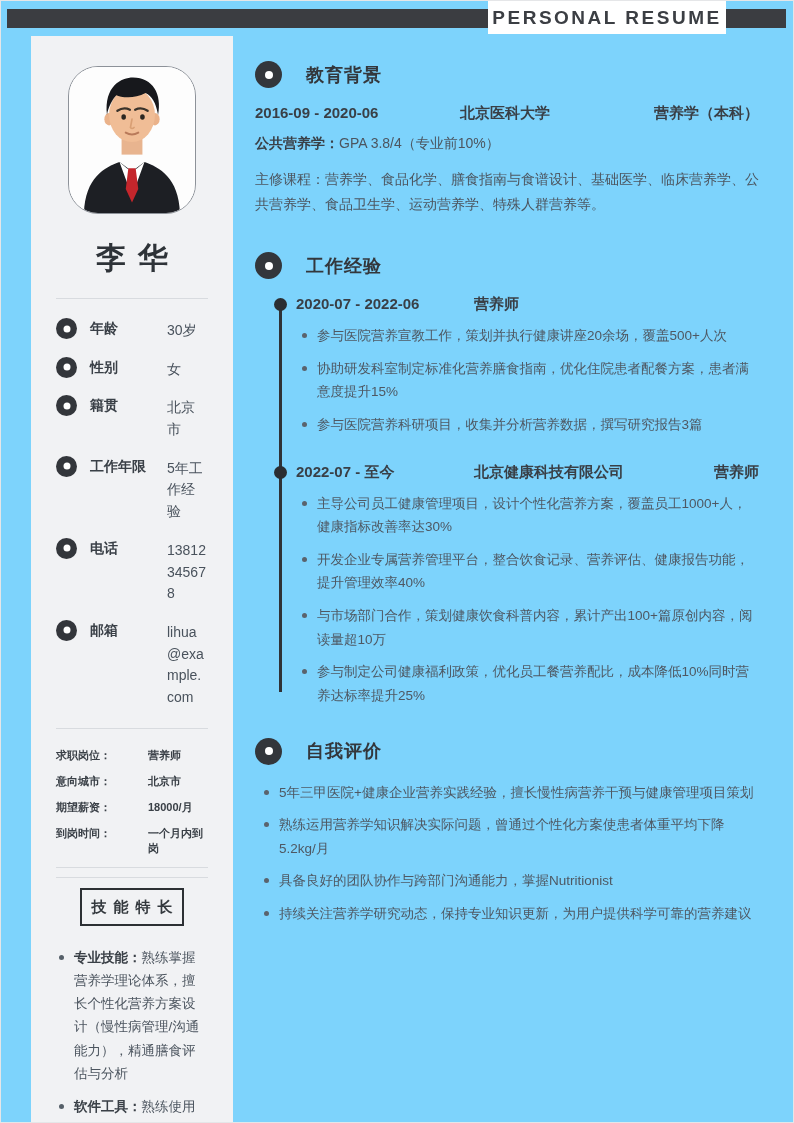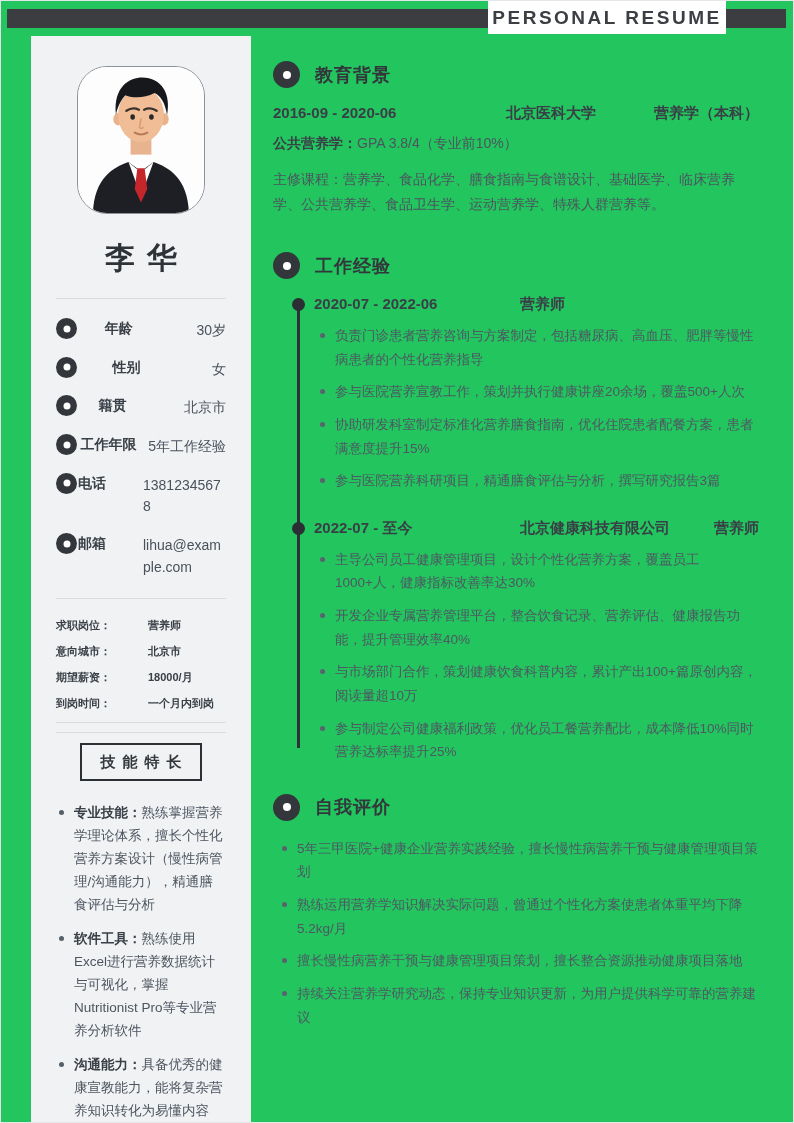--- a/index.html
+++ b/index.html
@@ -1,74 +1,74 @@
 <!DOCTYPE html>
 <html><head>
 <meta charset="utf-8">
 <style>
   * { box-sizing: border-box; }
   html,body { margin:0; padding:0; background:#fff; }
   .page {
     width:794px; height:1123px; position:relative; overflow:hidden;
-    background:#22c55e; border:1px solid #e5e6e8;
+    background:#7dd3fc; border:1px solid #e5e6e8;
     font-family:"Liberation Sans","DejaVu Sans",sans-serif;
     color:#3c434b;
   }
   
   .topbar-line { position:absolute; top:8px; left:6px; right:7px; height:19px; background:#3b3d41; z-index:1; }
   .topbar-label {
     position:absolute; top:0; left:487px; width:238px; height:33px; background:#fff; z-index:2;
     display:flex; align-items:center; justify-content:center;
     font-size:19px; font-weight:bold; letter-spacing:2.5px; color:#3b3e43;
   }
   
   .body { display:flex; align-items:stretch; margin:35px 34px 0 30px; height:1088px; gap:22px; }
-  .sidebar { width:220px; flex:none; background:#f1f2f4; padding:16px 25px 30px; }
+  .sidebar { width:202px; flex:none; background:#f1f2f4; padding:16px 25px 30px; }
   .main { flex:1; padding-top:25px; }
 
   
   .avatar-card {
     width:128px; height:148px; margin:14px auto 0; background:#fff;
     border:1px solid #8d9299; border-radius:30px; overflow:hidden;
   }
   .avatar-card svg { display:block; width:100%; height:100%; }
   .name { text-align:center; font-size:30px; font-weight:bold; color:#2e3338; letter-spacing:12px; text-indent:12px; margin:24px 0 0; }
   .divider { border:none; border-top:1px solid #d8dbdf; margin:19px 0; }
   .divider.tight { margin:9px 0; }
 
   .donut { border-radius:50%; background:#33363b; position:relative; flex:none; }
   .donut::after { content:""; position:absolute; left:50%; top:50%; transform:translate(-50%,-50%); background:#fff; border-radius:50%; }
   .donut-sm { width:21px; height:21px; }
   .donut-sm::after { width:7px; height:7px; }
   .donut-lg { width:27px; height:27px; }
   .donut-lg::after { width:8px; height:8px; }
 
-  .info-row { display:flex; align-items:flex-start; gap:1px; margin-bottom:15px; font-size:14px;justify-content:space-between; }
+  .info-row { display:flex; align-items:flex-start; gap:13px; margin-bottom:15px; font-size:14px; }
   .info-label { font-weight:bold; color:#3a4047; width:64px; flex:none; padding-top:2px; }
   .info-value { color:#49525c; padding-top:2px; line-height:1.55; word-break:break-all; }
 
   .intent-row { display:flex; font-size:11px; font-weight:bold; margin-bottom:11px; }
   .intent-label { color:#3a4047; width:92px; flex:none; }
   .intent-value { color:#3a4047; }
 
   .skills-box {
     border:2px solid #2c3034; margin:10px 24px 20px; padding:8px 0 7px;
     text-align:center; font-size:15px; font-weight:bold; letter-spacing:7px; text-indent:7px; color:#33383d;
   }
   .side-bullets { list-style:none; margin:0; padding:0; }
   .side-bullets li { position:relative; padding-left:18px; font-size:13.5px; line-height:1.72; color:#4c555f; margin-bottom:10px; }
   .side-bullets li::before { content:""; position:absolute; left:3px; top:9px; width:5px; height:5px; border-radius:50%; background:#566069; }
   .side-bullets .b-label { font-weight:bold; color:#3a4047; }
 
   
-  .sec-head { display:flex; align-items:center; gap:15px; margin-bottom:16px; }
+  .sec-head { display:flex; align-items:center; gap:24px; margin-bottom:16px; }
   .sec-title { font-size:18px; font-weight:bold; color:#33373c; letter-spacing:1px; }
 
   .edu-block { margin-bottom:36px; }
-  .head-row { display:flex; align-items:baseline; font-size:15px; font-weight:bold; color:#393f46; margin:2px 0 12px;gap:28px; }
+  .head-row { display:flex; align-items:baseline; font-size:15px; font-weight:bold; color:#393f46; margin:2px 0 12px; }
   .head-row .c1 { width:205px; flex:none; }
   .head-row .c2 { flex:1; }
   .head-row .c3 { flex:none; }
   .kv-line { font-size:14px; color:#4c555f; margin-bottom:13px; }
   .kv-line .b-label { font-weight:bold; color:#3a4047; }
   .para { font-size:14px; line-height:1.75; color:#4c555f; }
 
   .work-block { margin-bottom:30px; }
   .jobs { position:relative; margin-left:14px; padding-left:27px; }
   .jobs::before { content:""; position:absolute; left:10px; top:10px; bottom:16px; width:2.5px; background:#2f3236; }
@@ -227,27 +227,26 @@
 
         <div class="jobs">
 
             <div class="job">
               <div class="head-row">
                 <span class="c1">2020-07 - 2022-06</span>
                 <span class="c3">营养师</span>
               </div>
               <ul class="m-bullets">
 
-                  <li>负责门诊患者营养咨询与方案制定，包括糖尿病、高血压、肥胖等慢性病患者的个性化营养指导</li>
 
                   <li>参与医院营养宣教工作，策划并执行健康讲座20余场，覆盖500+人次</li>
 
                   <li>协助研发科室制定标准化营养膳食指南，优化住院患者配餐方案，患者满意度提升15%</li>
 
-                  <li>参与医院营养科研项目，精通膳食评估与分析，撰写研究报告3篇</li>
+                  <li>参与医院营养科研项目，收集并分析营养数据，撰写研究报告3篇</li>
                 </ul>
             </div>
 
             <div class="job">
               <div class="head-row">
                 <span class="c1">2022-07 - 至今</span>
                 <span class="c2">北京健康科技有限公司</span>
                 <span class="c3">营养师</span>
               </div>
               <ul class="m-bullets">
@@ -268,21 +267,21 @@
         <div class="sec-head">
           <span class="donut donut-lg"></span>
           <span class="sec-title">自我评价</span>
         </div>
         <ul class="m-bullets">
 
             <li>5年三甲医院+健康企业营养实践经验，擅长慢性病营养干预与健康管理项目策划</li>
 
             <li>熟练运用营养学知识解决实际问题，曾通过个性化方案使患者体重平均下降5.2kg/月</li>
 
-            <li>擅长慢性病营养干预与健康管理项目策划，擅长整合资源推动健康项目落地</li>
+            <li>具备良好的团队协作与跨部门沟通能力，掌握Nutritionist</li>
 
             <li>持续关注营养学研究动态，保持专业知识更新，为用户提供科学可靠的营养建议</li>
           </ul>
       </section>
 
     </main>
   </div>
 </div>
 
 </body></html>

